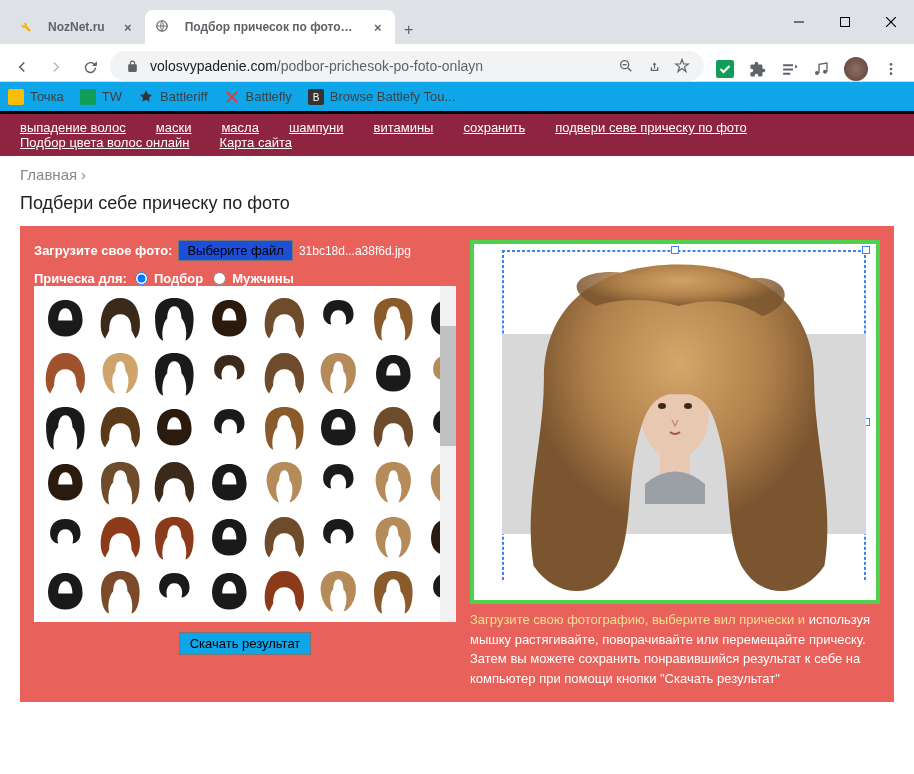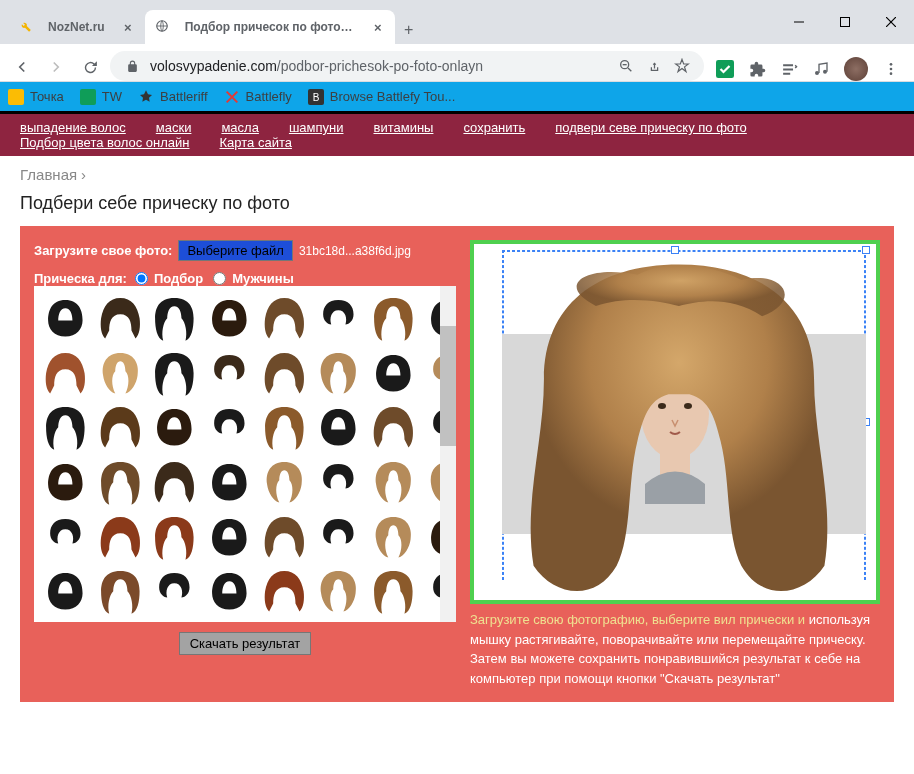--- a/index.html
+++ b/index.html
@@ -54,21 +54,21 @@
 .gender-row input:first-of-type { margin-left: 4px; }
 
 .hair-grid-wrap { background: #fff; position: relative; height: 336px; }
 .hair-grid { padding: 6px; display: grid; grid-template-columns: repeat(8, 1fr); gap: 4px; height: 100%; overflow: hidden; }
 .hair-thumb { width: 100%; aspect-ratio: 1; display: flex; align-items: center; justify-content: center; }
 .hair-thumb svg { width: 100%; height: 100%; }
 .scrollbar { position: absolute; right: 0; top: 0; width: 16px; height: 100%; background: #f1f1f1; }
 .scroll-thumb { position: absolute; top: 40px; width: 100%; height: 120px; background: #c1c1c1; }
 
 .download-btn-wrap { text-align: center; margin-top: 10px; }
-.download-btn { background: #a3a3a3; border: 1px solid #767676; padding: 3px 10px; font-size: 13px; }
+.download-btn { background: #0ea5e9; border: 1px solid #767676; padding: 3px 10px; font-size: 13px; }
 
 .preview-box { background: #fff; border: 4px solid #4fd04f; height: 364px; position: relative; overflow: hidden; }
 .photo-bg { position: absolute; top: 90px; left: 28px; right: 10px; height: 200px; background: #d8d8d8; }
 .face-area { position: absolute; top: 110px; left: 50%; transform: translateX(-50%); width: 110px; height: 150px; }
 .overlay-hair { position: absolute; top: 10px; left: 18px; right: 10px; bottom: 20px; }
 .sel-handle { position: absolute; width: 8px; height: 8px; border: 1px solid #3b82f6; background: #fff; }
 .sel-line { position: absolute; border: 1px dashed #3b82f6; }
 
 .instructions { color: #fff; font-size: 13px; line-height: 1.5; margin-top: 6px; }
 .instructions .hl { color: #efe090; }

